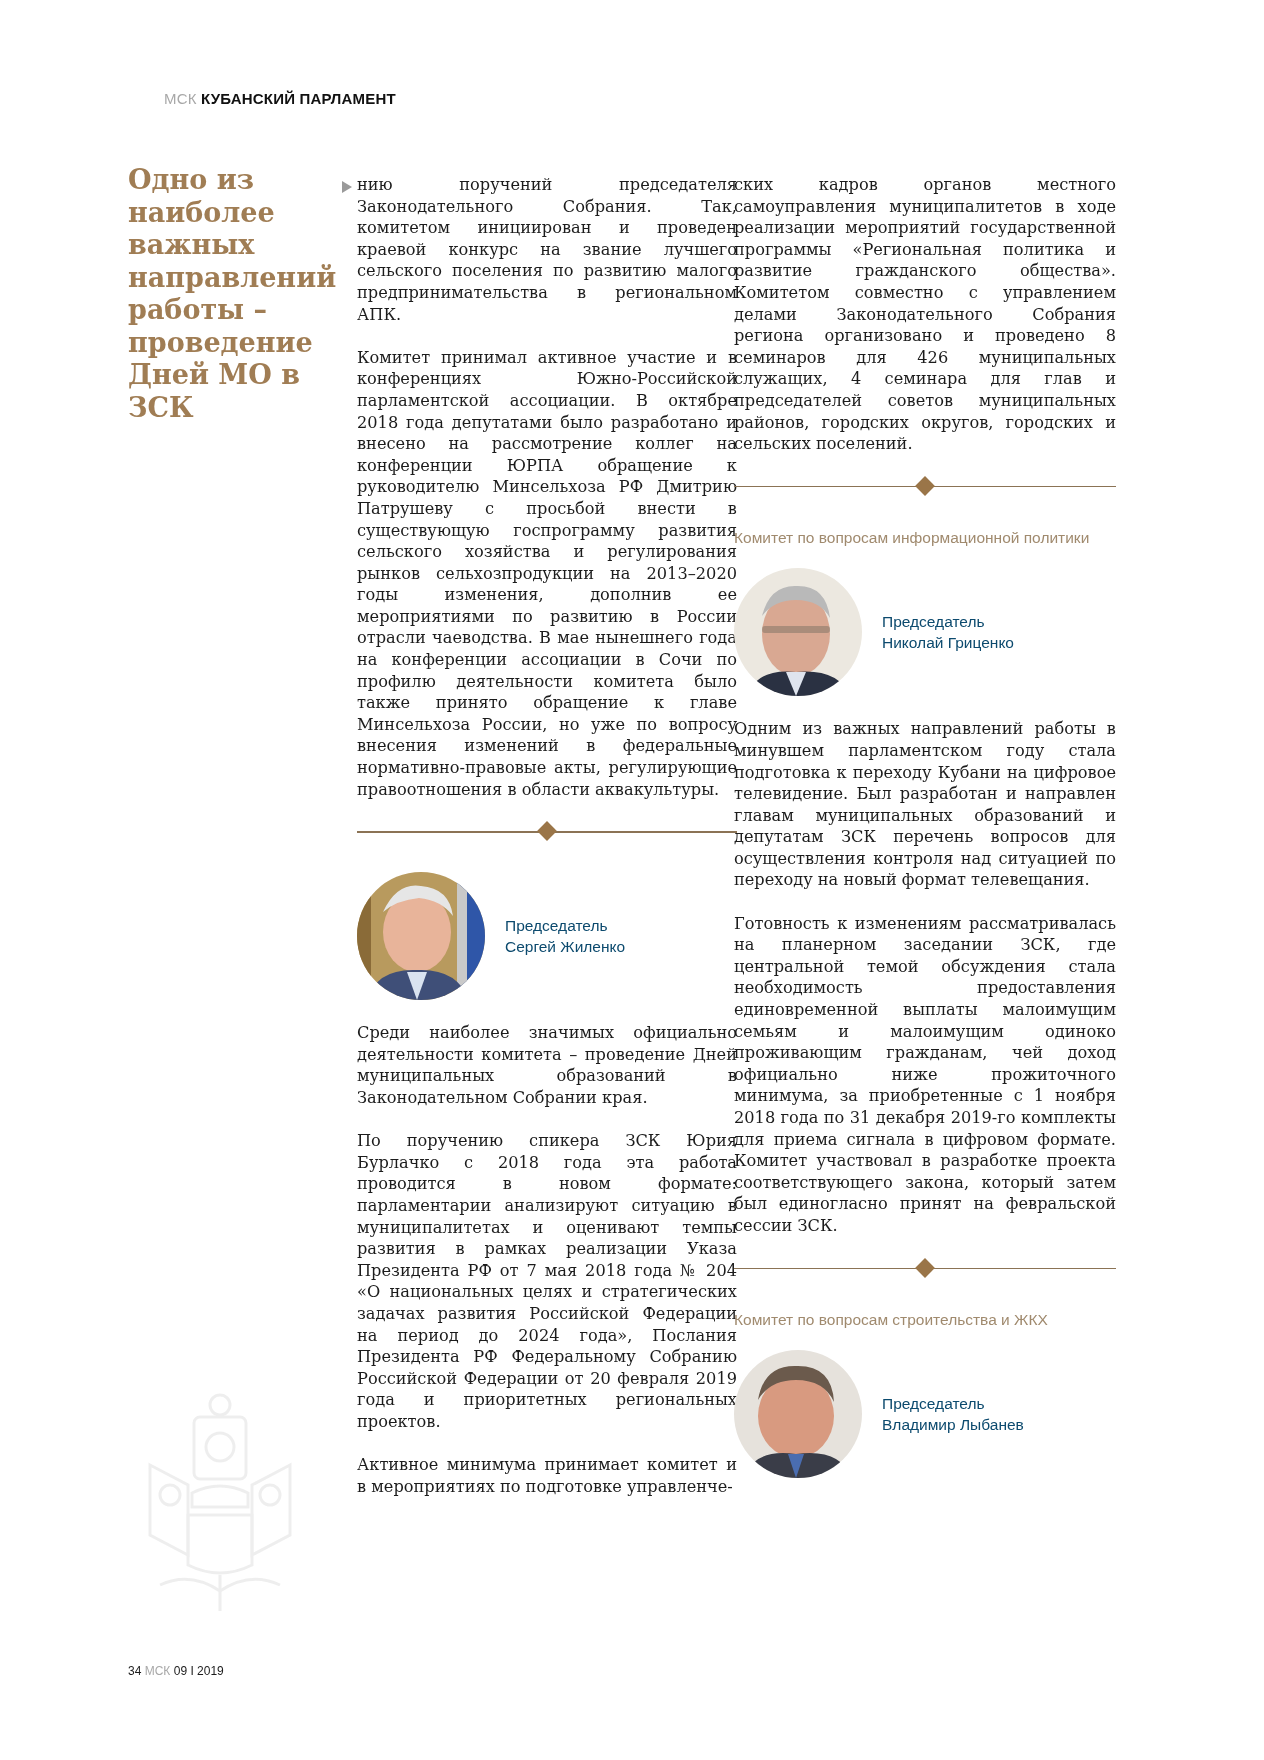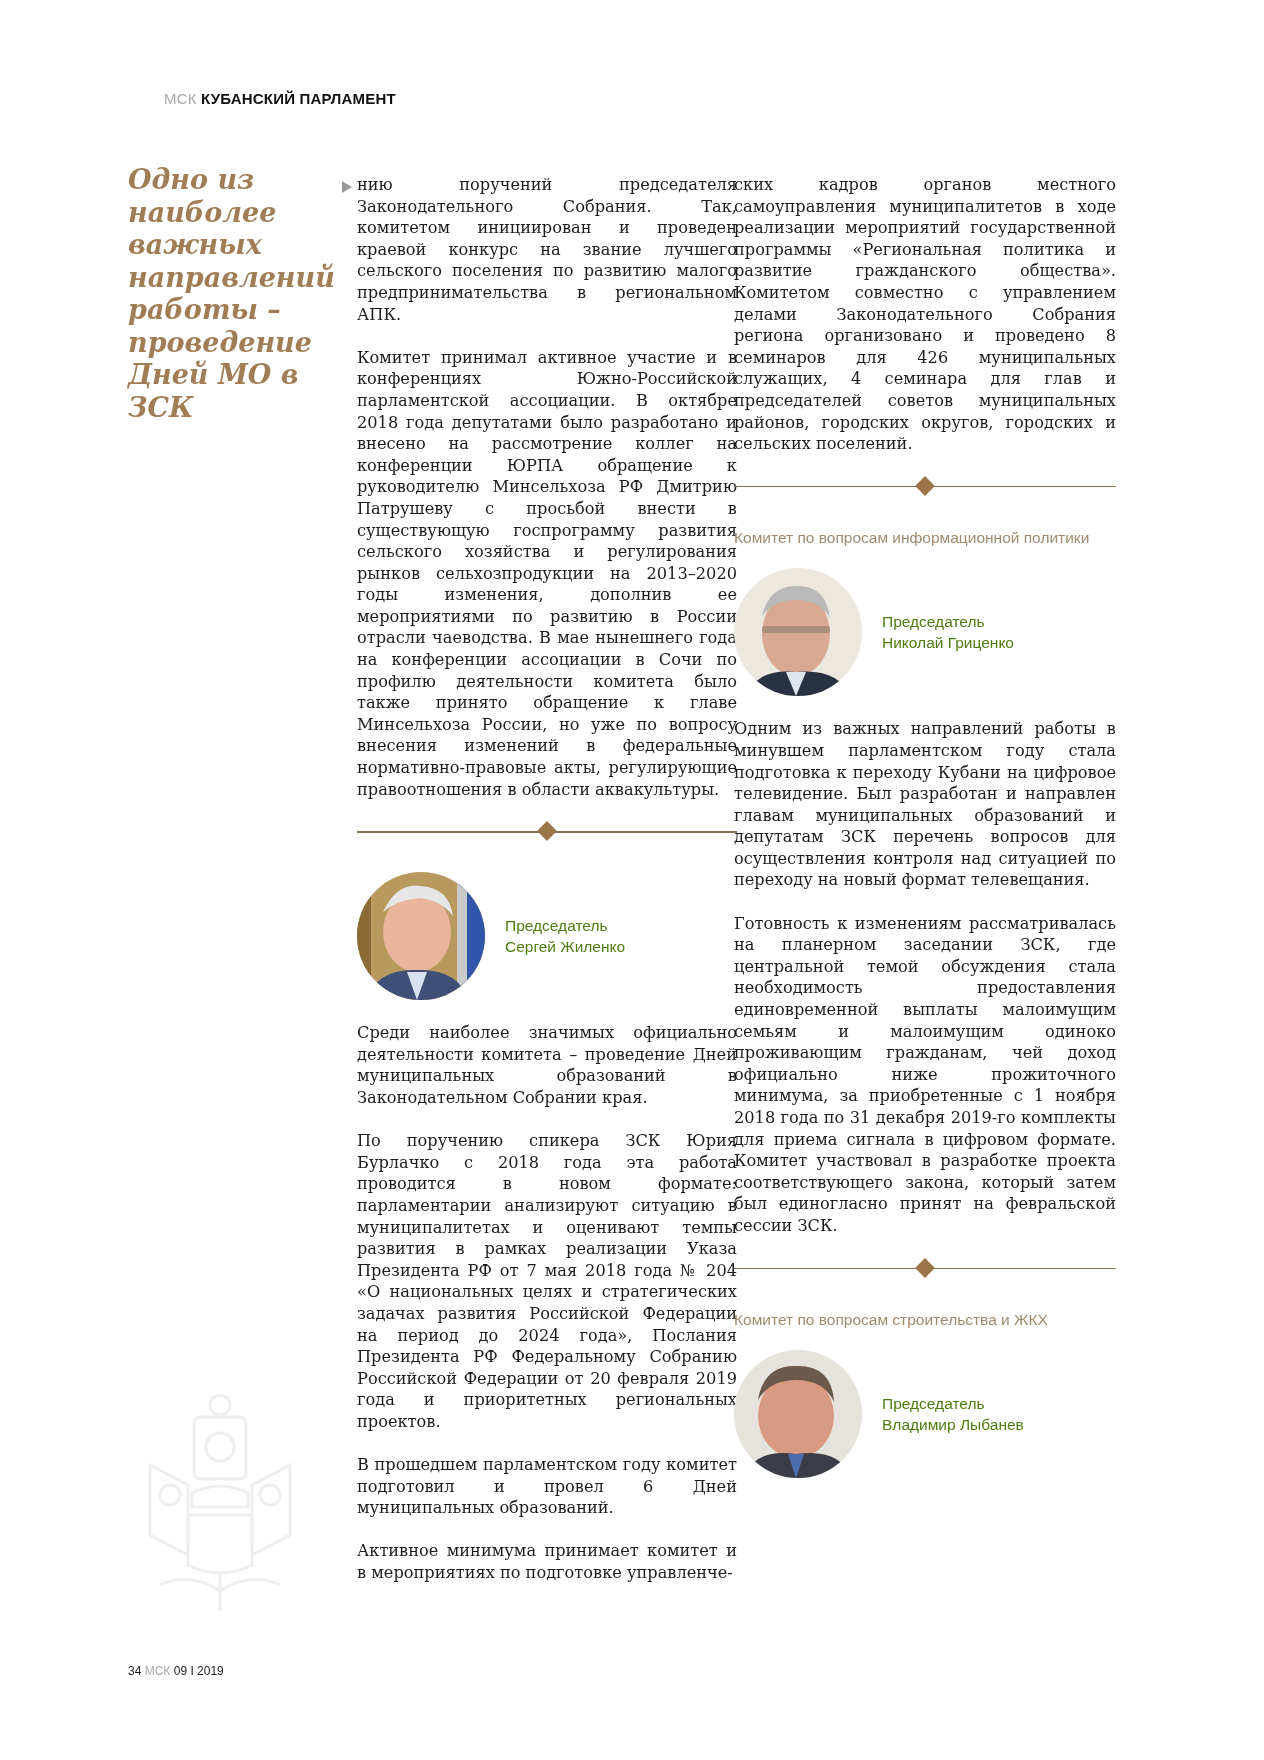--- a/index.html
+++ b/index.html
@@ -1,33 +1,33 @@
 <!DOCTYPE html>
 <html><head>
 <meta charset="utf-8">
 <style>
   html, body { margin: 0; padding: 0; background: #ffffff; }
   body { width: 1264px; height: 1760px; position: relative; overflow: hidden; font-family: "DejaVu Serif", serif; color: #1c1c1c; }
   .header { position: absolute; left: 128px; top: 90px; font-family: "Liberation Sans", sans-serif; font-size: 15px; letter-spacing: 0.2px; margin-left: 36px; }
   .header .brand { color: #a8a8a8; font-weight: normal; }
   .header .section { color: #111; font-weight: bold; }
-  .pullquote { position: absolute; left: 128px; top: 164px; width: 200px; font-family: "DejaVu Serif", serif; font-style: italic; font-weight: bold; font-size: 27px; line-height: 32.5px; color: #a07d54; }
+  .pullquote { position: absolute; left: 128px; top: 164px; width: 200px; font-family: "DejaVu Serif", serif; font-weight: bold; font-size: 27px; line-height: 32.5px; color: #a07d54; }
   .col { position: absolute; font-size: 16.2px; line-height: 21.6px; text-align: justify; }
   .col p { margin: 0 0 21.6px 0; hyphens: manual; }
   .col-mid { left: 357px; top: 174px; width: 380px; }
   .col-right { left: 734px; top: 174px; width: 382px; }
   .cont-arrow { position: absolute; left: 342px; top: 181px; width: 0; height: 0; border-top: 6px solid transparent; border-bottom: 6px solid transparent; border-left: 10px solid #9a9a9a; }
   .divider { position: relative; height: 20px; margin: 22px 0 30px 0; }
   .divider .line { position: absolute; left: 0; right: 0; top: 9px; height: 1.5px; background: #8b7355; }
   .divider .diamond { position: absolute; left: 50%; top: 2px; width: 14px; height: 14px; margin-left: -7px; background: #9a7548; transform: rotate(45deg); }
   .committee-title { font-family: "Liberation Sans", sans-serif; font-size: 15.5px; line-height: 21.6px; color: #a08a6e; font-weight: normal; margin-bottom: 20px; text-align: left; }
   .chair { display: flex; align-items: center; margin-bottom: 22px; }
   .avatar { width: 128px; height: 128px; border-radius: 50%; flex: none; overflow: hidden; position: relative; }
   .avatar svg { display: block; }
-  .chair-text { margin-left: 20px; font-family: "Liberation Sans", sans-serif; font-size: 15.5px; line-height: 21.6px; color: #4d7c0f; }
+  .chair-text { margin-left: 20px; font-family: "Liberation Sans", sans-serif; font-size: 15.5px; line-height: 21.6px; color: #0c4a6e; }
   .emblem { position: absolute; left: 130px; top: 1385px; width: 180px; height: 230px; opacity: 0.9; }
   .footer { position: absolute; left: 128px; top: 1664px; font-family: "Liberation Sans", sans-serif; font-size: 12px; color: #1c1c1c; }
   .footer .brand { color: #a8a8a8; }
 </style>
 </head>
 <body>
 
 <div class="header">
   <span class="brand">МСК</span>
   <span class="section">КУБАНСКИЙ ПАРЛАМЕНТ</span>
@@ -60,21 +60,20 @@
       </svg>
     </div>
     <div class="chair-text">
       <div>Председатель</div>
       <div>Сергей Жиленко</div>
     </div>
   </div>
 
   <p>Среди наиболее значимых официально деятельности комитета – проведение Дней муниципальных образований в Законодательном Собрании края.</p>
   <p>По поручению спикера ЗСК Юрия Бурлачко с 2018 года эта работа проводится в новом формате: парламентарии анализируют ситуацию в муниципалитетах и оценивают темпы развития в рамках реализации Указа Президента РФ от 7 мая 2018 года № 204 «О национальных целях и стратегических задачах развития Российской Федерации на период до 2024 года», Послания Президента РФ Федеральному Собранию Российской Федерации от 20 февраля 2019 года и приоритетных региональных проектов.</p>
-  <p>В прошедшем парламентском году комитет подготовил и провел 6 Дней муниципальных образований.</p>
   <p>Активное минимума принимает комитет и в мероприятиях по подготовке управленче-</p>
 </div>
 
 <div class="col col-right">
   <p>ских кадров органов местного самоуправления муниципалитетов в ходе реализации мероприятий государственной программы «Региональная политика и развитие гражданского общества». Комитетом совместно с управлением делами Законодательного Собрания региона организовано и проведено 8 семинаров для 426 муниципальных служащих, 4 семинара для глав и председателей советов муниципальных районов, городских округов, городских и сельских поселений.</p>
 
   <div class="divider">
     <div class="line"></div>
     <div class="diamond"></div>
   </div>

